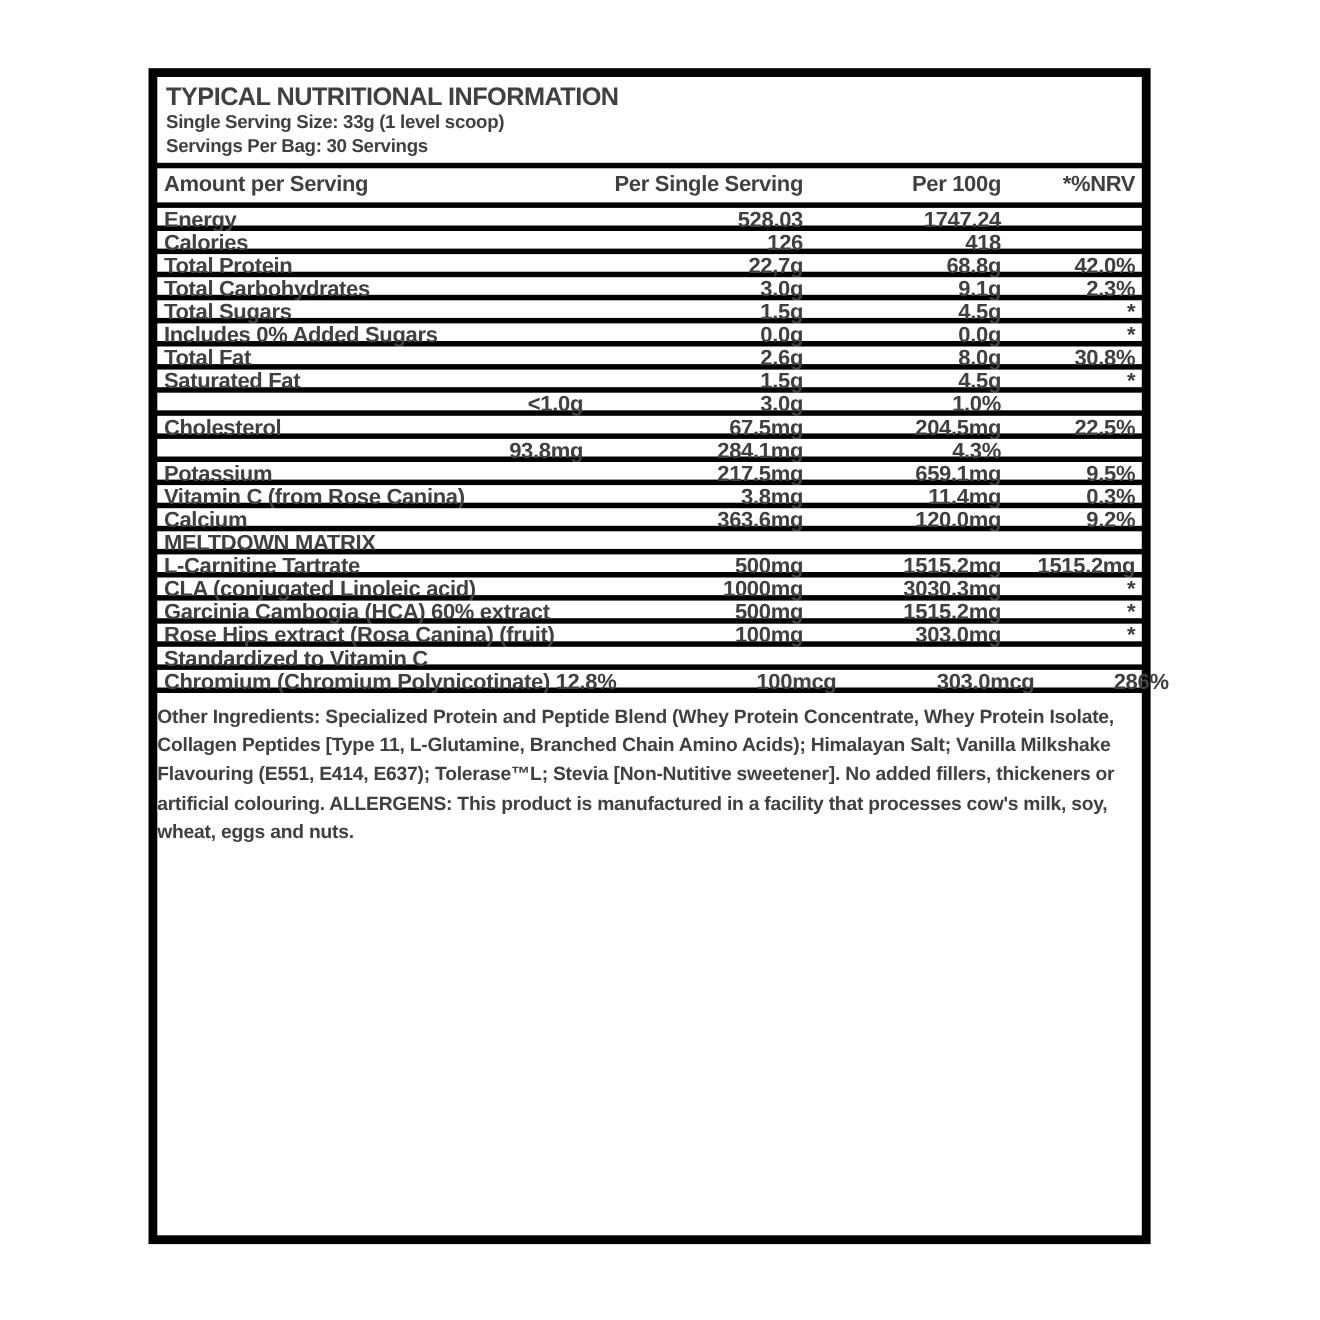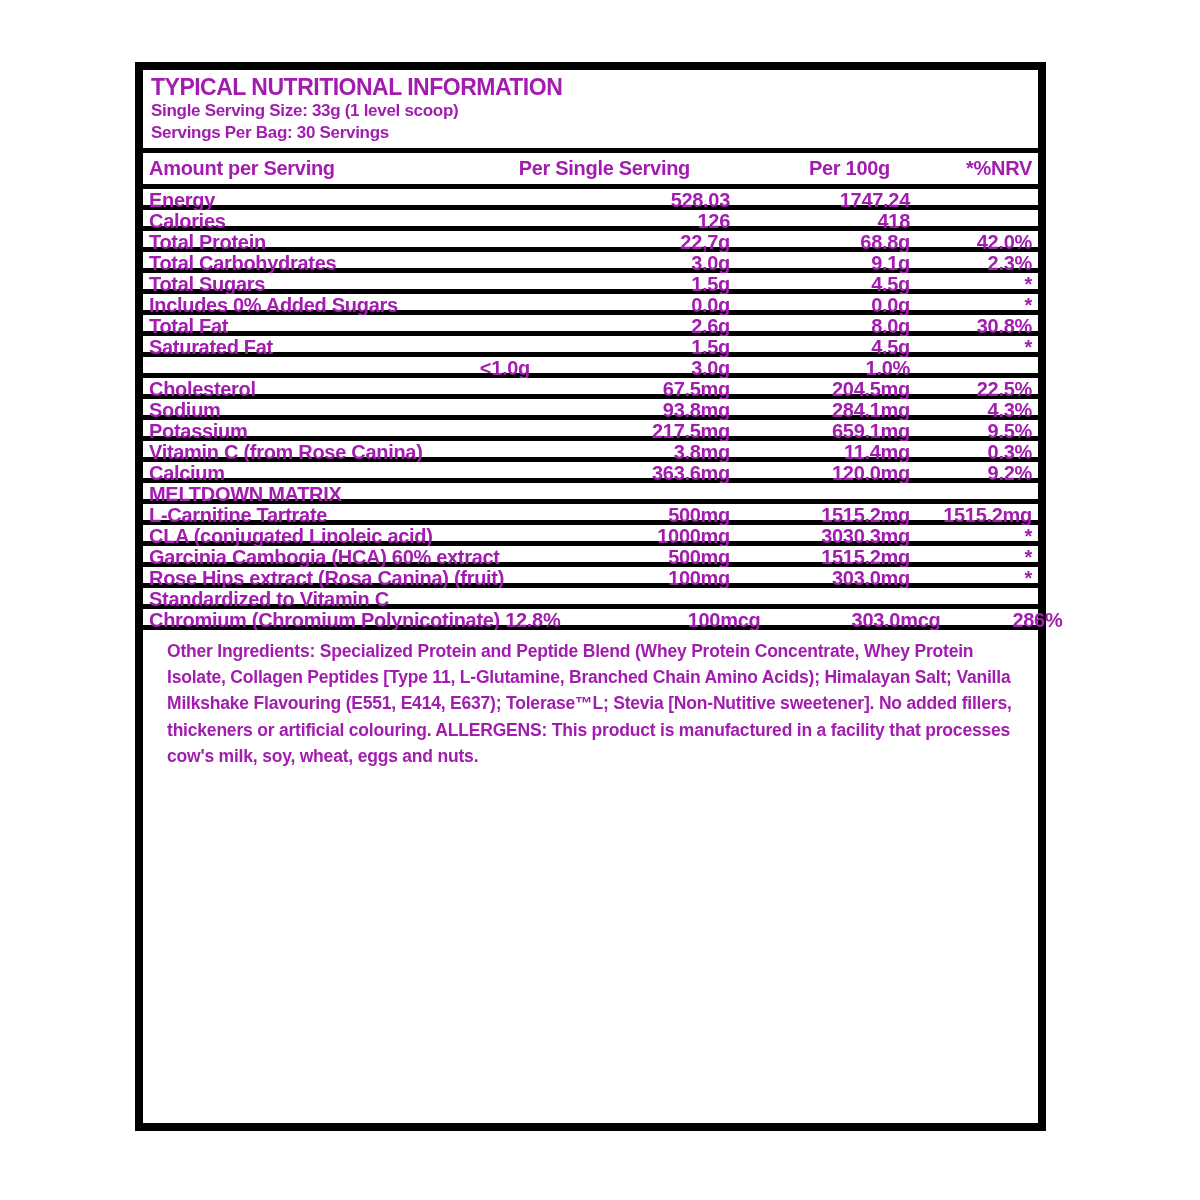--- a/index.html
+++ b/index.html
@@ -25,21 +25,21 @@
     height: 1069px;
     box-sizing: border-box;
     background: #000000;
     padding: 8px;
     display: flex;
     flex-direction: column;
     gap: 5px;
   }
   .box {
     background: #ffffff;
-    color: #a21caf;
+    color: #404040;
     font-weight: bold;
   }
   .title-box {
     padding: 4px 8px 5px 8px;
     flex: 0 0 auto;
   }
   .title {
     font-size: 23px;
     letter-spacing: -0.5px;
     line-height: 1.15;
@@ -56,40 +56,39 @@
     grid-template-columns: 1fr 200px 180px 122px;
     align-items: center;
     padding: 0 6px 0 6px;
     box-sizing: border-box;
   }
   .header-row {
     height: 31px;
     flex: 0 0 auto;
     font-size: 20px;
     letter-spacing: -0.3px;
-    gap: 20px;
   }
   .data-row {
     height: 16px;
     flex: 0 0 auto;
     font-size: 20px;
     letter-spacing: -0.3px;
   }
   .cell-label {
     text-align: left;
     white-space: nowrap;
     overflow: visible;
   }
   .cell-val {
     text-align: right;
     white-space: nowrap;
   }
   .footer-box {
     flex: 1 1 auto;
-    padding: 8px 24px;
+    padding: 8px 0;
     box-sizing: border-box;
   }
   .footer-text {
     margin: 0;
     font-size: 17.5px;
     letter-spacing: -0.2px;
     line-height: 1.5;
   }
 </style>
 </head>
@@ -175,21 +174,20 @@
   </div>
 
   <div class="box grid-row data-row row">
     <div class="cell-label">Cholesterol</div>
     <div class="cell-val">67.5mg</div>
     <div class="cell-val">204.5mg</div>
     <div class="cell-val">22.5%</div>
   </div>
 
   <div class="box grid-row data-row row">
-    <div class="cell-label">Sodium</div>
     <div class="cell-val">93.8mg</div>
     <div class="cell-val">284.1mg</div>
     <div class="cell-val">4.3%</div>
   </div>
 
   <div class="box grid-row data-row row">
     <div class="cell-label">Potassium</div>
     <div class="cell-val">217.5mg</div>
     <div class="cell-val">659.1mg</div>
     <div class="cell-val">9.5%</div>

